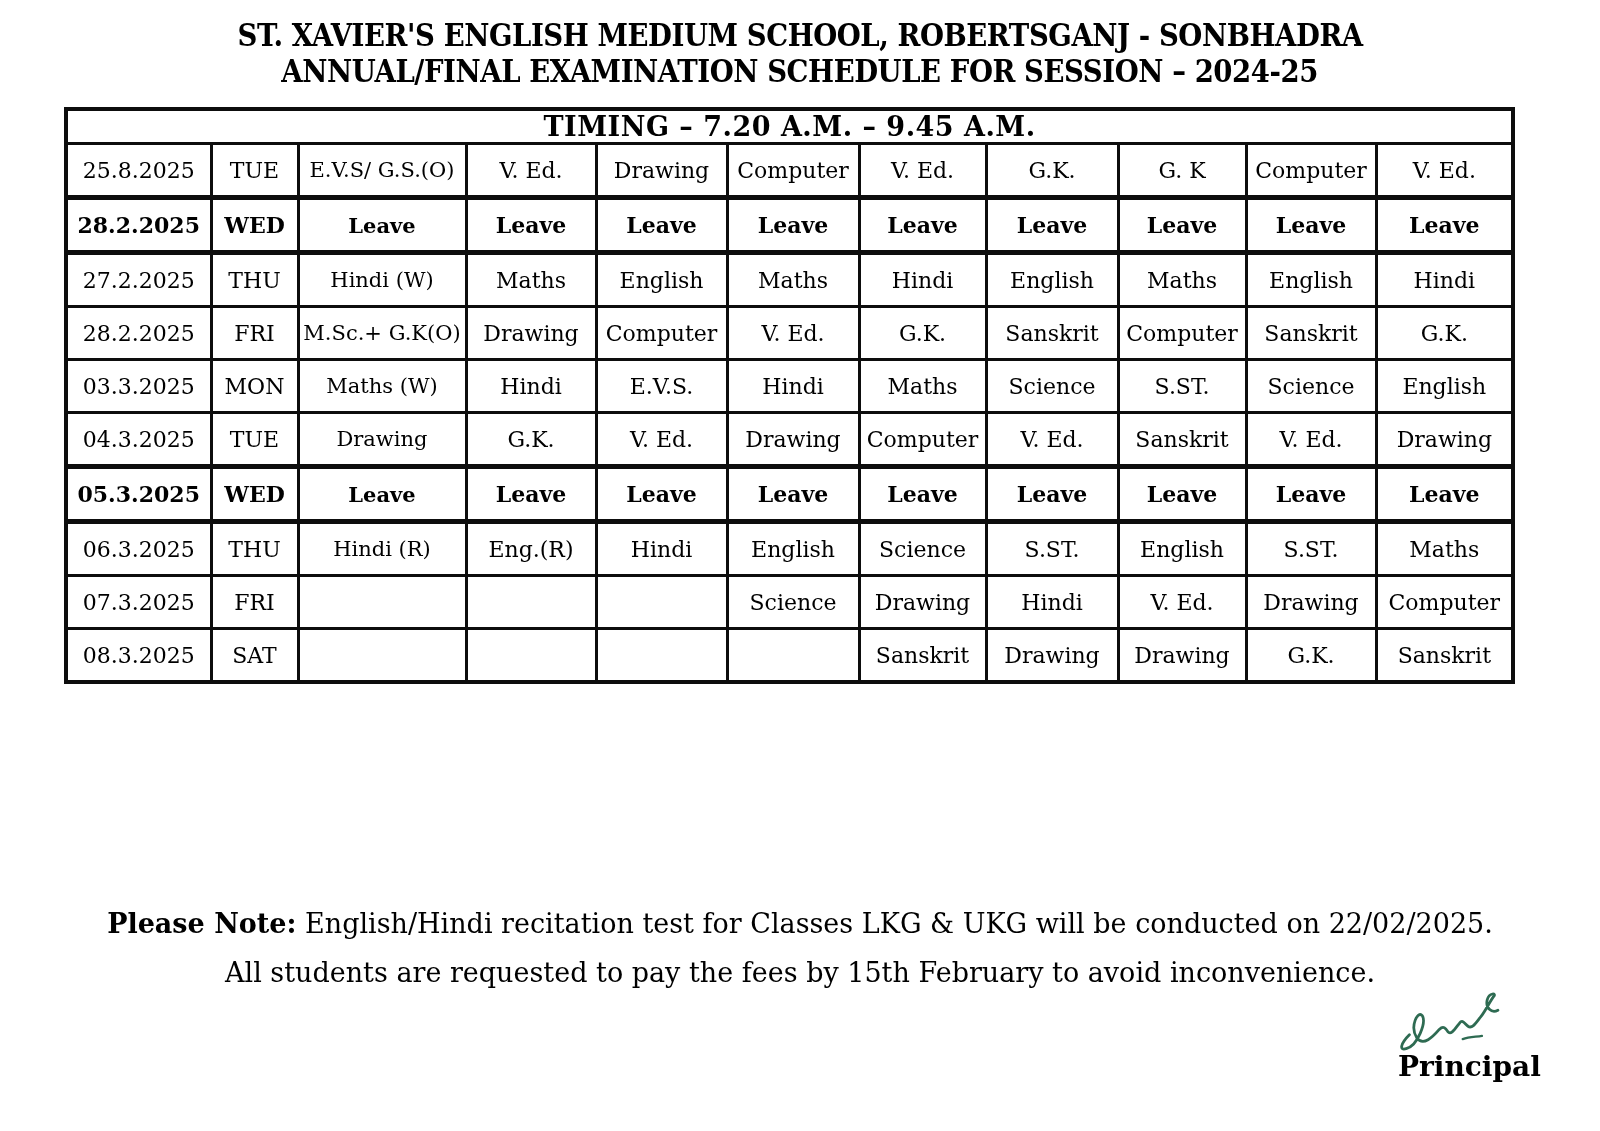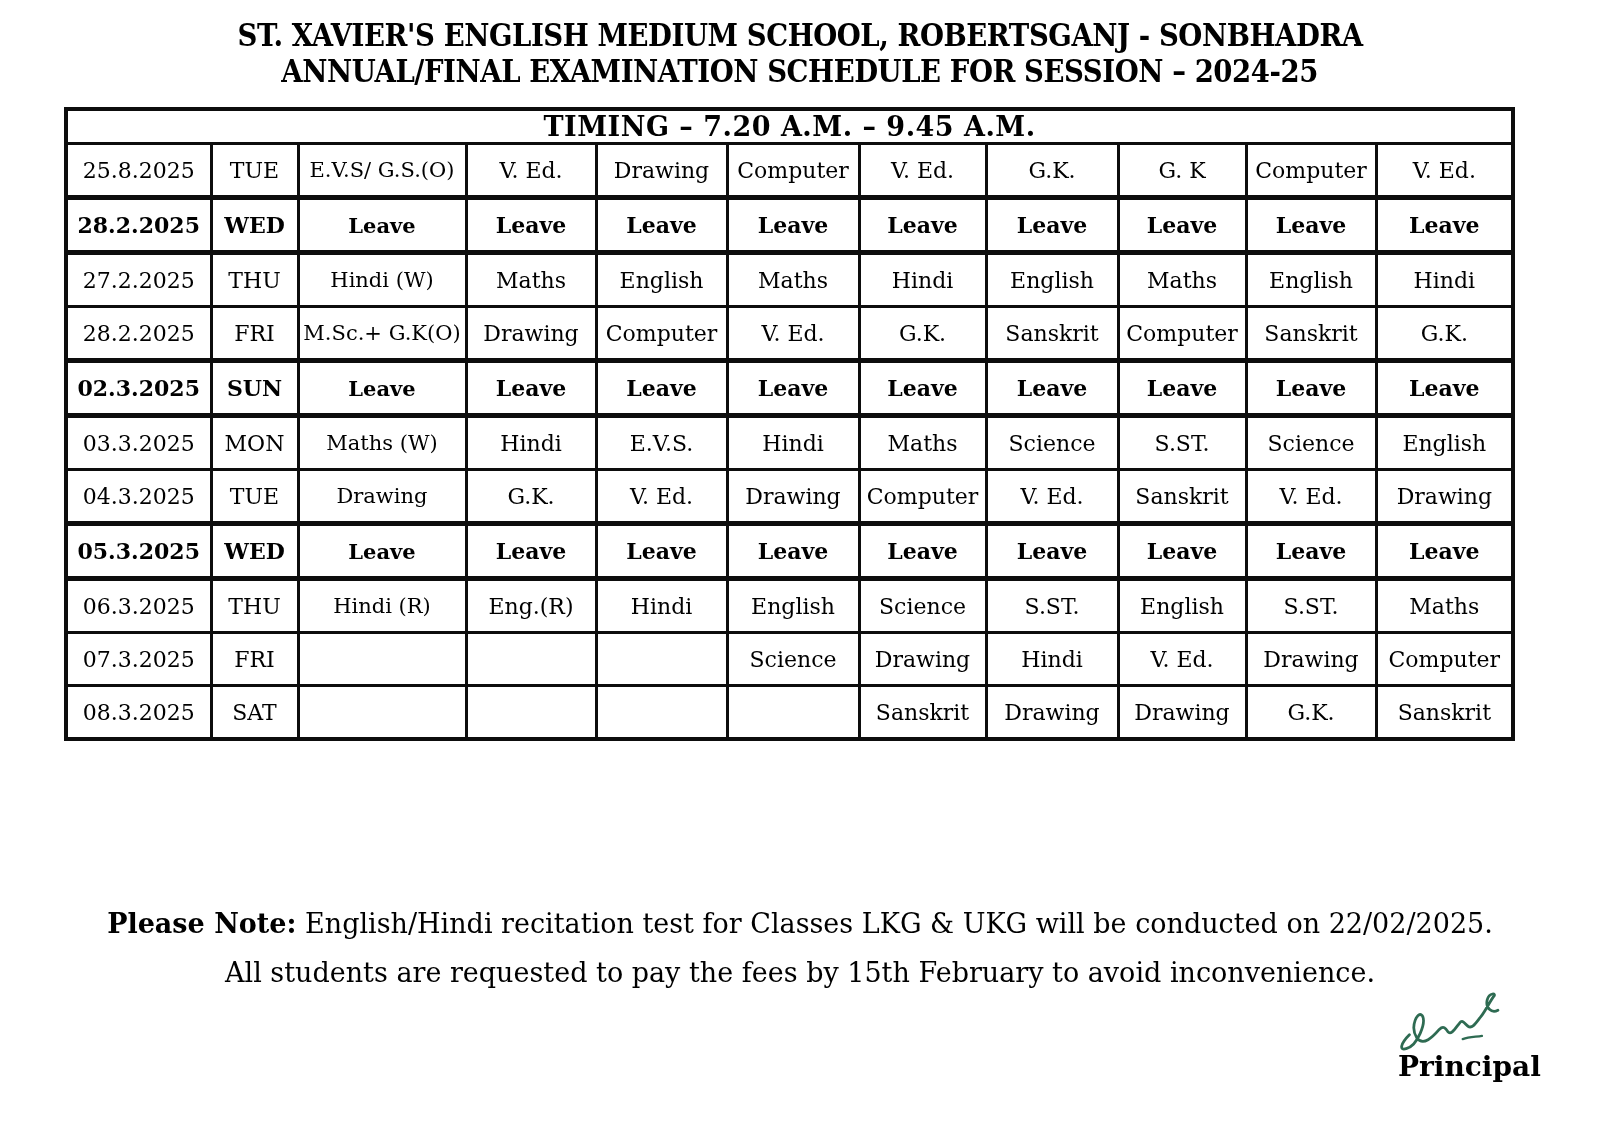--- a/index.html
+++ b/index.html
@@ -203,33 +203,20 @@
         <td class="lkg-cell">M.Sc.+ G.K(O)</td>
         <td>Drawing</td>
         <td>Computer</td>
         <td>V. Ed.</td>
         <td>G.K.</td>
         <td>Sanskrit</td>
         <td>Computer</td>
         <td>Sanskrit</td>
         <td>G.K.</td>
       </tr>
-      <tr class="leave-row">
-        <td>02.3.2025</td>
-        <td>SUN</td>
-        <td class="lkg-cell">Leave</td>
-        <td>Leave</td>
-        <td>Leave</td>
-        <td>Leave</td>
-        <td>Leave</td>
-        <td>Leave</td>
-        <td>Leave</td>
-        <td>Leave</td>
-        <td>Leave</td>
-      </tr>
       <tr>
         <td>03.3.2025</td>
         <td>MON</td>
         <td class="lkg-cell">Maths (W)</td>
         <td>Hindi</td>
         <td>E.V.S.</td>
         <td>Hindi</td>
         <td>Maths</td>
         <td>Science</td>
         <td>S.ST.</td>

